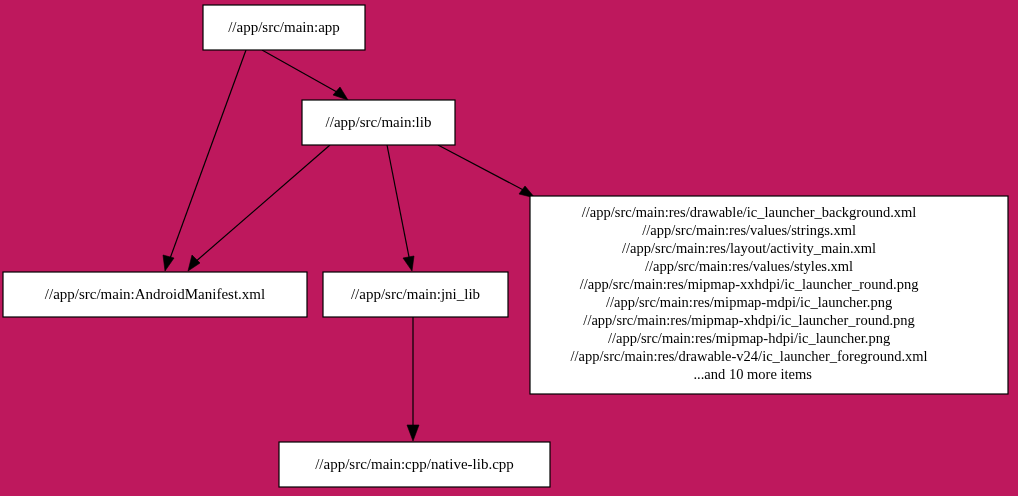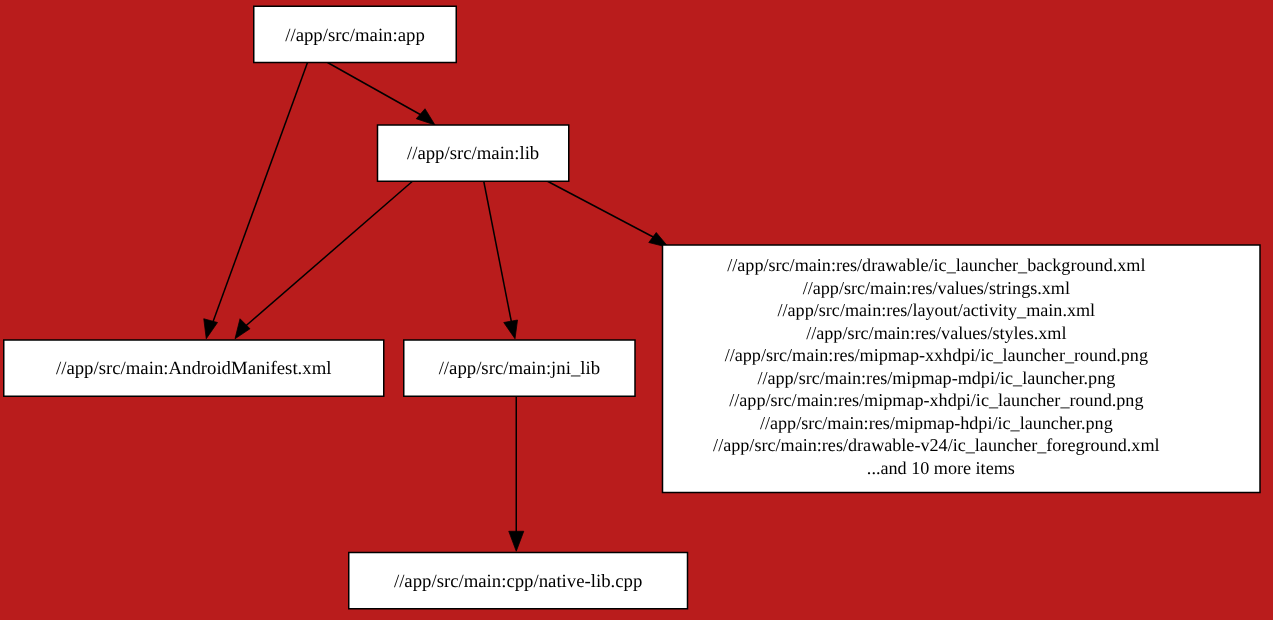--- a/index.html
+++ b/index.html
@@ -4,21 +4,21 @@
 <style>
   html, body {
     margin: 0;
     padding: 0;
     background: #ffffff;
   }
   #graph-root {
     position: relative;
     width: 1018px;
     height: 496px;
-    background: #b91c1c;
+    background: #be185d;
     overflow: hidden;
     font-family: "Liberation Serif", "DejaVu Serif", serif;
   }
   #graph-svg {
     position: absolute;
     left: 0;
     top: 0;
     width: 1018px;
     height: 496px;
     display: block;

